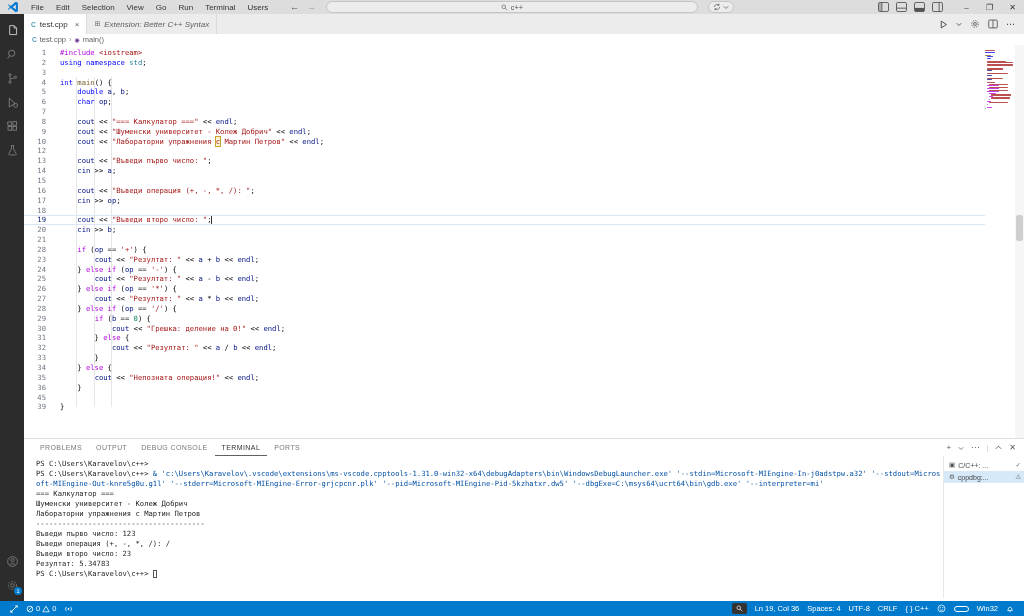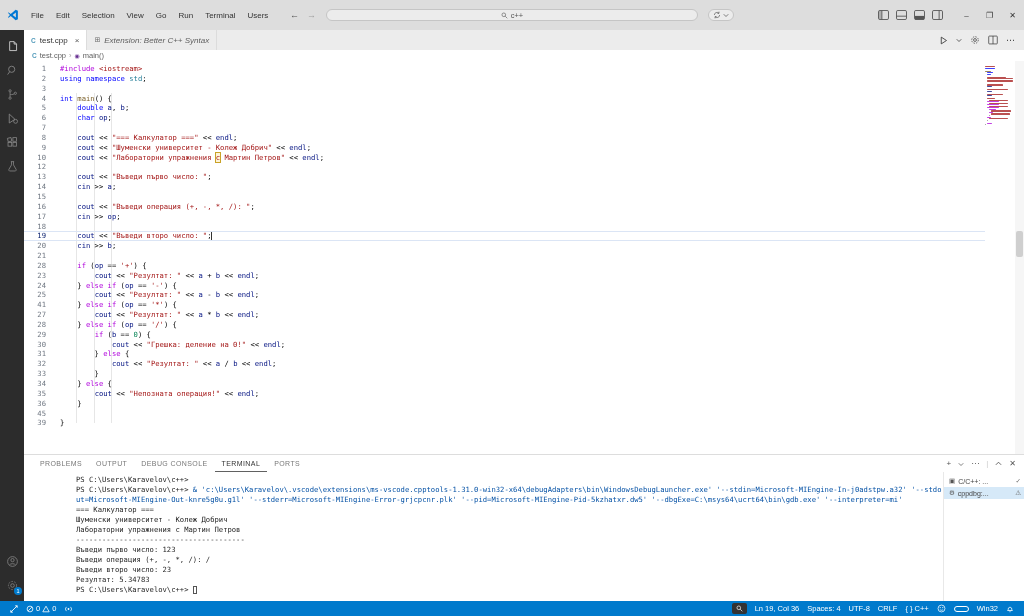--- a/index.html
+++ b/index.html
@@ -1,20 +1,20 @@
 <!DOCTYPE html>
 <html><head>
 <meta charset="utf-8">
 <style>
   * { margin:0; padding:0; box-sizing:border-box; }
   html,body { width:1024px; height:616px; overflow:hidden; font-family:"Liberation Sans","DejaVu Sans",sans-serif; }
   .window { width:1024px; height:616px; display:flex; flex-direction:column; background:#fff; }
 
   
-  .titlebar { height:30px; background:#dddddd; display:flex; align-items:center; font-size:8px; color:#333; flex:0 0 auto; }
+  .titlebar { height:14px; background:#dddddd; display:flex; align-items:center; font-size:8px; color:#333; flex:0 0 auto; }
   .tb-left { display:flex; align-items:center; flex:1 1 0; min-width:0; }
   .logo { width:12px; height:12px; margin:0 6px 0 7px; }
   .menu-item { padding:1px 6px; border-radius:3px; white-space:nowrap; }
   .nav-arrows { margin-left:auto; display:flex; gap:8px; color:#555; font-size:9px; padding-right:10px; }
   .nav-arrows .dim { color:#a0a0a0; }
   .searchbox { flex:0 0 372px; height:12px; background:#ececec; border:1px solid #c5c5c5; border-radius:6px; display:flex; align-items:center; justify-content:center; gap:3px; color:#555; font-size:7.5px; }
   .tb-right { display:flex; align-items:center; flex:1 1 0; justify-content:flex-end; }
   .sync-btn { margin-left:10px; height:12px; border:1px solid #c5c5c5; border-radius:6px; background:#ececec; display:flex; align-items:center; padding:0 4px; gap:2px; color:#555; font-size:7px; }
   .layout-icons { display:flex; gap:7px; margin-left:auto; margin-right:12px; }
   .layout-icons svg { display:block; }
@@ -67,21 +67,21 @@
   .scroll-track { flex:0 0 9px; background:#f6f6f6; position:relative; }
   .scroll-thumb { position:absolute; left:1px; right:1px; top:170px; height:26px; background:#cfcfcf; border-radius:2px; }
 
   
   .panel { flex:0 0 160px; border-top:1px solid #ddd; display:flex; flex-direction:column; background:#fff; min-width:0; }
   .panel-header { height:17px; display:flex; align-items:center; padding-left:9px; flex:0 0 auto; }
   .panel-tab { font-size:7px; letter-spacing:.4px; color:#787878; padding:0 7px; height:100%; display:flex; align-items:center; }
   .panel-tab.active { color:#333; box-shadow:inset 0 -1px 0 #616161; }
   .panel-actions { margin-left:auto; display:flex; align-items:center; gap:7px; padding-right:8px; color:#555; font-size:8px; }
   .panel-sep { color:#ccc; }
-  .panel-body { flex:1 1 auto; display:flex; min-height:0;margin-left:40px; }
+  .panel-body { flex:1 1 auto; display:flex; min-height:0; }
   .term-out { flex:1 1 auto; padding:3px 0 0 12px; font-family:"DejaVu Sans Mono",monospace; font-size:7.2px; line-height:10px; color:#1e1e1e; overflow:hidden; word-break:break-all; white-space:pre-wrap; border-right:1px solid #e8e8e8; }
   .tp-p { color:#1e1e1e; }
   .tp-c { color:#0451a5; }
   .tp-o { color:#1e1e1e; }
   .tp-cur { display:inline-block; width:4px; height:8px; border:1px solid #555; vertical-align:middle; }
   .term-list { flex:0 0 80px; padding-top:3px; font-size:7px; color:#444; }
   .term-item { display:flex; align-items:center; gap:3px; padding:1px 3px 1px 5px; height:12px; }
   .term-item.selected { background:#d6e9f8; }
   .term-item .st { margin-left:auto; font-size:6.5px; color:#666; }
   .term-item .ic { font-size:6.5px; color:#555; }
@@ -280,21 +280,21 @@
               <div class="code-line"><span class="gutter">16</span><span class="tk-pl">    </span><span class="tk-var">cout</span><span class="tk-pl"> &lt;&lt; </span><span class="tk-str">"Въведи операция (+, -, *, /): "</span><span class="tk-pl">;</span></div>
               <div class="code-line"><span class="gutter">17</span><span class="tk-pl">    </span><span class="tk-var">cin</span><span class="tk-pl"> &gt;&gt; </span><span class="tk-var">op</span><span class="tk-pl">;</span></div>
               <div class="code-line"><span class="gutter">18</span></div>
               <div class="code-line current"><span class="gutter">19</span><span class="tk-pl">    </span><span class="tk-var">cout</span><span class="tk-pl"> &lt;&lt; </span><span class="tk-str">"Въведи второ число: "</span><span class="tk-pl">;</span><span class="caret"></span></div>
               <div class="code-line"><span class="gutter">20</span><span class="tk-pl">    </span><span class="tk-var">cin</span><span class="tk-pl"> &gt;&gt; </span><span class="tk-var">b</span><span class="tk-pl">;</span></div>
               <div class="code-line"><span class="gutter">21</span></div>
               <div class="code-line"><span class="gutter">28</span><span class="tk-pl">    </span><span class="tk-ctrl">if</span><span class="tk-pl"> (</span><span class="tk-var">op</span><span class="tk-pl"> == </span><span class="tk-str">'+'</span><span class="tk-pl">) {</span></div>
               <div class="code-line"><span class="gutter">23</span><span class="tk-pl">        </span><span class="tk-var">cout</span><span class="tk-pl"> &lt;&lt; </span><span class="tk-str">"Резултат: "</span><span class="tk-pl"> &lt;&lt; </span><span class="tk-var">a</span><span class="tk-pl"> + </span><span class="tk-var">b</span><span class="tk-pl"> &lt;&lt; </span><span class="tk-var">endl</span><span class="tk-pl">;</span></div>
               <div class="code-line"><span class="gutter">24</span><span class="tk-pl">    } </span><span class="tk-ctrl">else</span><span class="tk-pl"> </span><span class="tk-ctrl">if</span><span class="tk-pl"> (</span><span class="tk-var">op</span><span class="tk-pl"> == </span><span class="tk-str">'-'</span><span class="tk-pl">) {</span></div>
               <div class="code-line"><span class="gutter">25</span><span class="tk-pl">        </span><span class="tk-var">cout</span><span class="tk-pl"> &lt;&lt; </span><span class="tk-str">"Резултат: "</span><span class="tk-pl"> &lt;&lt; </span><span class="tk-var">a</span><span class="tk-pl"> - </span><span class="tk-var">b</span><span class="tk-pl"> &lt;&lt; </span><span class="tk-var">endl</span><span class="tk-pl">;</span></div>
-              <div class="code-line"><span class="gutter">41</span><span class="tk-pl">    } </span><span class="tk-ctrl">else</span><span class="tk-pl"> </span><span class="tk-ctrl">if</span><span class="tk-pl"> (</span><span class="tk-var">op</span><span class="tk-pl"> == </span><span class="tk-str">'*'</span><span class="tk-pl">) {</span></div>
+              <div class="code-line"><span class="gutter">26</span><span class="tk-pl">    } </span><span class="tk-ctrl">else</span><span class="tk-pl"> </span><span class="tk-ctrl">if</span><span class="tk-pl"> (</span><span class="tk-var">op</span><span class="tk-pl"> == </span><span class="tk-str">'*'</span><span class="tk-pl">) {</span></div>
               <div class="code-line"><span class="gutter">27</span><span class="tk-pl">        </span><span class="tk-var">cout</span><span class="tk-pl"> &lt;&lt; </span><span class="tk-str">"Резултат: "</span><span class="tk-pl"> &lt;&lt; </span><span class="tk-var">a</span><span class="tk-pl"> * </span><span class="tk-var">b</span><span class="tk-pl"> &lt;&lt; </span><span class="tk-var">endl</span><span class="tk-pl">;</span></div>
               <div class="code-line"><span class="gutter">28</span><span class="tk-pl">    } </span><span class="tk-ctrl">else</span><span class="tk-pl"> </span><span class="tk-ctrl">if</span><span class="tk-pl"> (</span><span class="tk-var">op</span><span class="tk-pl"> == </span><span class="tk-str">'/'</span><span class="tk-pl">) {</span></div>
               <div class="code-line"><span class="gutter">29</span><span class="tk-pl">        </span><span class="tk-ctrl">if</span><span class="tk-pl"> (</span><span class="tk-var">b</span><span class="tk-pl"> == </span><span class="tk-num">0</span><span class="tk-pl">) {</span></div>
               <div class="code-line"><span class="gutter">30</span><span class="tk-pl">            </span><span class="tk-var">cout</span><span class="tk-pl"> &lt;&lt; </span><span class="tk-str">"Грешка: деление на 0!"</span><span class="tk-pl"> &lt;&lt; </span><span class="tk-var">endl</span><span class="tk-pl">;</span></div>
               <div class="code-line"><span class="gutter">31</span><span class="tk-pl">        } </span><span class="tk-ctrl">else</span><span class="tk-pl"> {</span></div>
               <div class="code-line"><span class="gutter">32</span><span class="tk-pl">            </span><span class="tk-var">cout</span><span class="tk-pl"> &lt;&lt; </span><span class="tk-str">"Резултат: "</span><span class="tk-pl"> &lt;&lt; </span><span class="tk-var">a</span><span class="tk-pl"> / </span><span class="tk-var">b</span><span class="tk-pl"> &lt;&lt; </span><span class="tk-var">endl</span><span class="tk-pl">;</span></div>
               <div class="code-line"><span class="gutter">33</span><span class="tk-pl">        }</span></div>
               <div class="code-line"><span class="gutter">34</span><span class="tk-pl">    } </span><span class="tk-ctrl">else</span><span class="tk-pl"> {</span></div>
               <div class="code-line"><span class="gutter">35</span><span class="tk-pl">        </span><span class="tk-var">cout</span><span class="tk-pl"> &lt;&lt; </span><span class="tk-str">"Непозната операция!"</span><span class="tk-pl"> &lt;&lt; </span><span class="tk-var">endl</span><span class="tk-pl">;</span></div>
               <div class="code-line"><span class="gutter">36</span><span class="tk-pl">    }</span></div>

